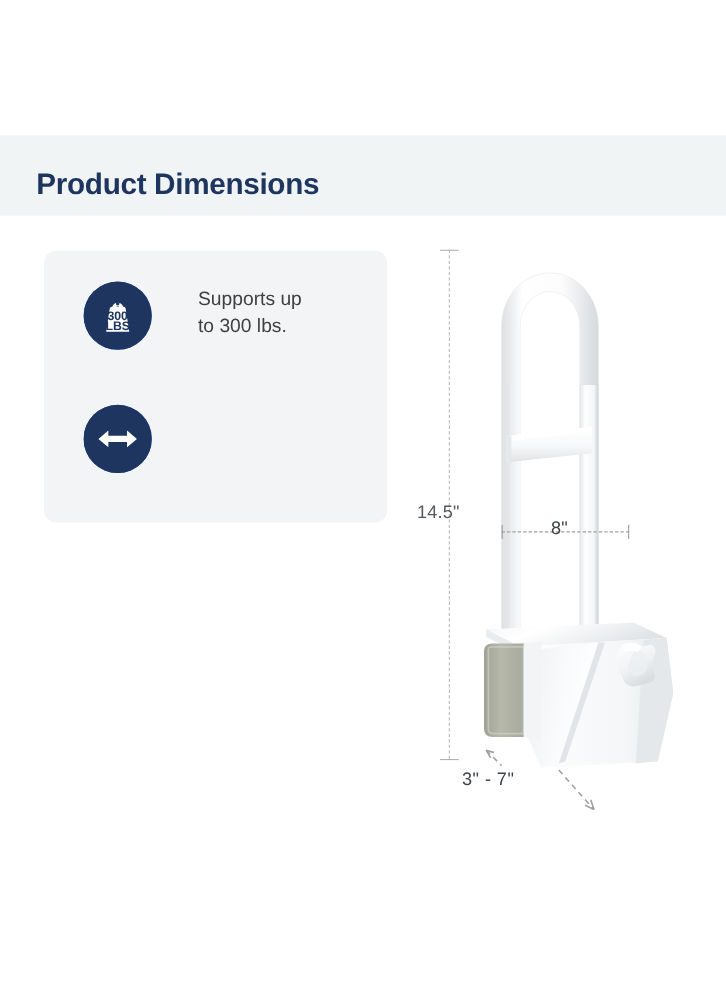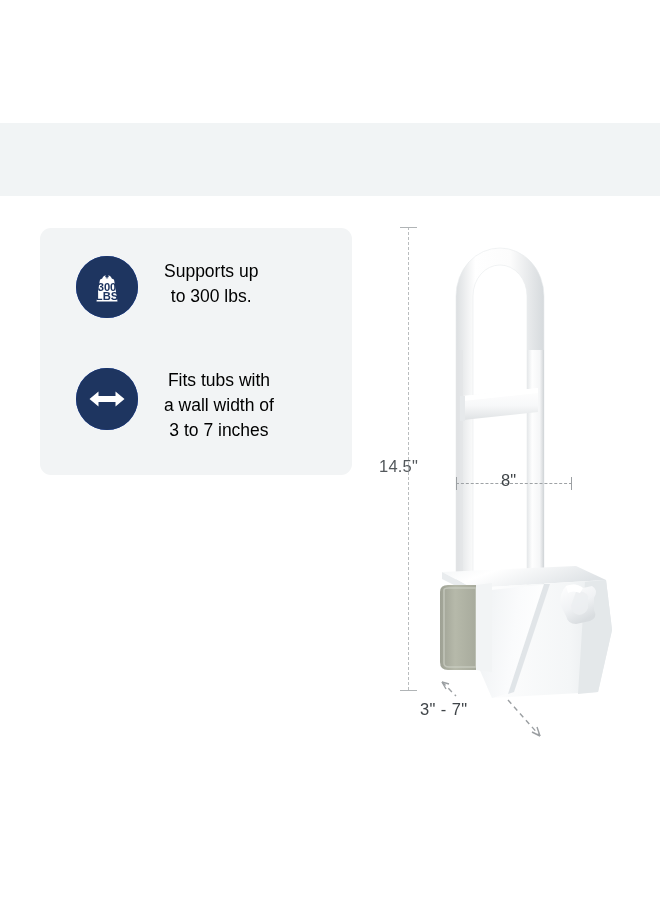--- a/index.html
+++ b/index.html
@@ -65,27 +65,26 @@
     width: 62px;
     height: 62px;
     border-radius: 50%;
     background: #1d4ed8;
     flex: 0 0 auto;
     position: relative;
   }
   .feature-icon svg { display: block; }
 
   .feature-text {
-    margin-left: 26px;
+    margin-left: 42px;
     font-size: 17.5px;
     line-height: 25px;
-    color: #000000;
+    color: #404040;
     padding-top: 3px;
     white-space: pre-line;
-    text-align: center;
   }
   #feature-row-1 .feature-text { padding-top: 0px; }
 
   
   #product-area {
     position: absolute;
     left: 380px;
     top: 200px;
     width: 270px;
     height: 560px;
@@ -172,20 +171,21 @@
     top: 0;
     pointer-events: none;
   }
 </style>
 </head>
 <body>
 
 <div id="canvas">
 
   <div id="header-band"></div>
+  <div id="page-title">Product Dimensions</div>
 
   <div id="feature-card">
 
     <div class="feature-row" id="feature-row-0">
       <div class="feature-icon">
         <svg width="62" height="62" viewBox="0 0 62 62" aria-hidden="true">
           <circle cx="31" cy="31" r="31" fill="#1e3560"></circle>
 
           <path d="M20.5 45.5 L23.8 24.5 Q24.0 22.8 25.8 22.8 L36.2 22.8 Q38.0 22.8 38.2 24.5 L41.5 45.5 Z" fill="#ffffff"></path>
 
@@ -199,23 +199,20 @@
 to 300 lbs.</div>
     </div>
 
     <div class="feature-row" id="feature-row-1">
       <div class="feature-icon">
         <svg width="62" height="62" viewBox="0 0 62 62" aria-hidden="true">
           <circle cx="31" cy="31" r="31" fill="#1e3560"></circle>
           <path d="M13.5 31 L22.5 23.4 L22.5 28.1 L39.5 28.1 L39.5 23.4 L48.5 31 L39.5 38.6 L39.5 33.9 L22.5 33.9 L22.5 38.6 Z" fill="#ffffff"></path>
         </svg>
       </div>
-      <div class="feature-text">Fits tubs with
-a wall width of
-3 to 7 inches</div>
     </div>
 
   </div>
 
   <div id="product-area">
 
     <svg id="product-svg" width="270" height="560" viewBox="0 0 270 560">
       <defs>
         <linearGradient id="tubeL" x1="0" y1="0" x2="1" y2="0">
           <stop offset="0%" stop-color="#dcdfe1"></stop>

